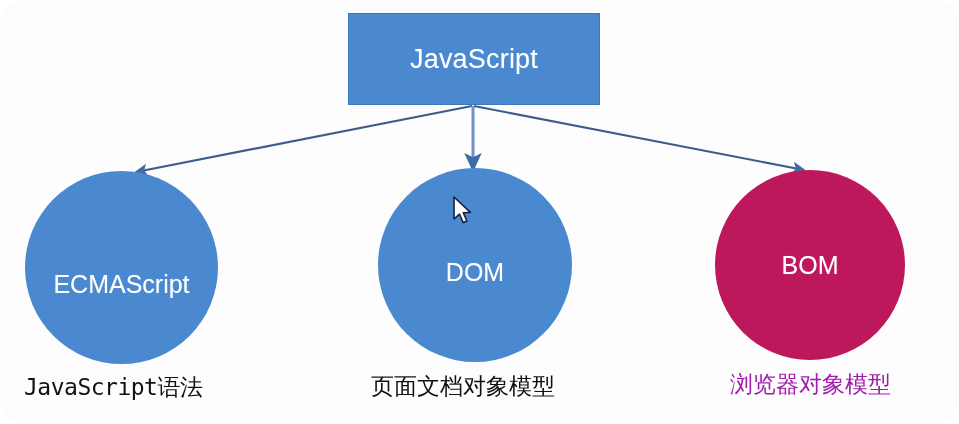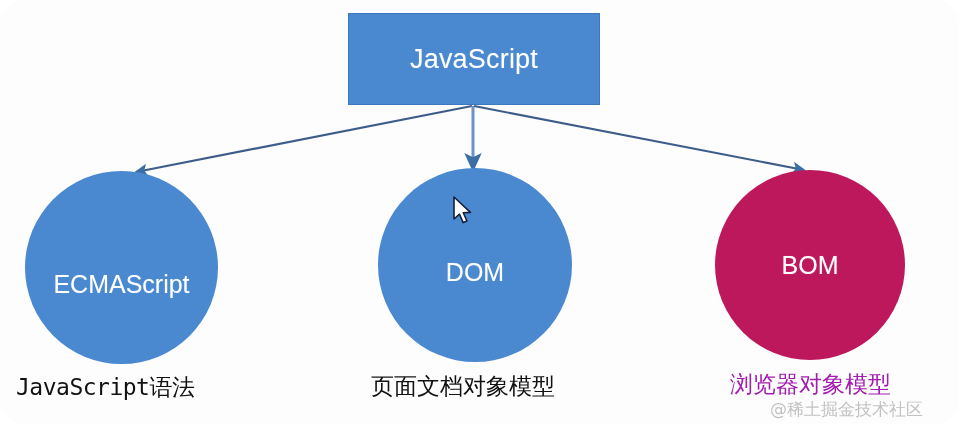--- a/index.html
+++ b/index.html
@@ -126,36 +126,35 @@
   </svg>
 
   <div class="root-box" style="background: rgb(74, 137, 208);">
     <span class="root-box-label" style="color: rgb(255, 255, 255);">JavaScript</span>
   </div>
 
   <div class="leaf">
     <div class="leaf-circle" style="left: 25px; top: 171px; width: 193px; height: 193px; background: rgb(74, 137, 208);">
       <span class="leaf-circle-label" style="color: rgb(255, 255, 255); margin-top: 33px;">ECMAScript</span>
     </div>
-    <div class="leaf-caption" style="left: 16px; top: 372px; color: rgb(17, 17, 17);">JavaScript语法</div>
+    <div class="leaf-caption" style="left: 24px; top: 372px; color: rgb(17, 17, 17);">JavaScript语法</div>
   </div>
 
   <div class="leaf">
     <div class="leaf-circle" style="left: 378px; top: 168px; width: 194px; height: 194px; background: rgb(74, 137, 208);">
       <span class="leaf-circle-label" style="color: rgb(255, 255, 255); margin-top: 15px;">DOM</span>
     </div>
     <div class="leaf-caption cjk-only" style="left: 371px; top: 371px; color: rgb(17, 17, 17);">页面文档对象模型</div>
   </div>
 
   <div class="leaf">
     <div class="leaf-circle" style="left: 715px; top: 170px; width: 190px; height: 190px; background: #be185d;">
       <span class="leaf-circle-label" style="color: rgb(255, 255, 255);">BOM</span>
     </div>
     <div class="leaf-caption cjk-only" style="left: 730px; top: 369px; color: #a21caf;">浏览器对象模型</div>
   </div>
 
   <svg class="cursor" id="cursor-el" viewBox="0 0 22 30" style="left: 452px; top: 196px;">
     <path d="M2,1 L2,23 L7.5,18.2 L11.2,26.6 L14.9,25 L11.3,16.8 L18.4,16.4 Z" fill="#ffffff" stroke="#15213a" stroke-width="1.6" stroke-linejoin="round"></path>
   </svg>
 
-  <div class="watermark">@稀土掘金技术社区</div>
 
 </div>
 
 </body></html>

